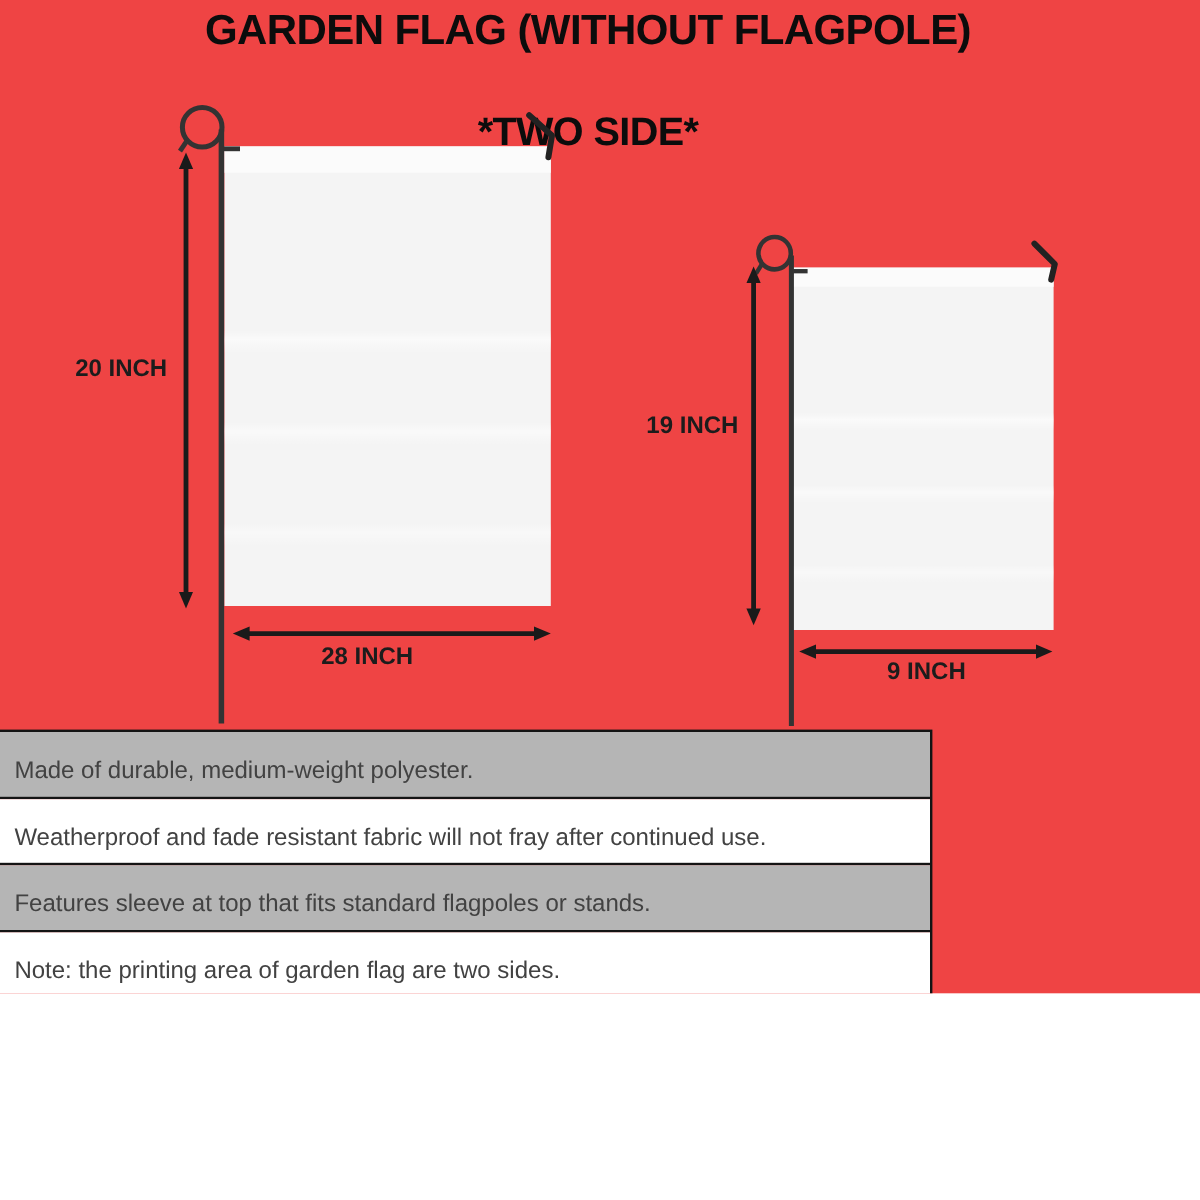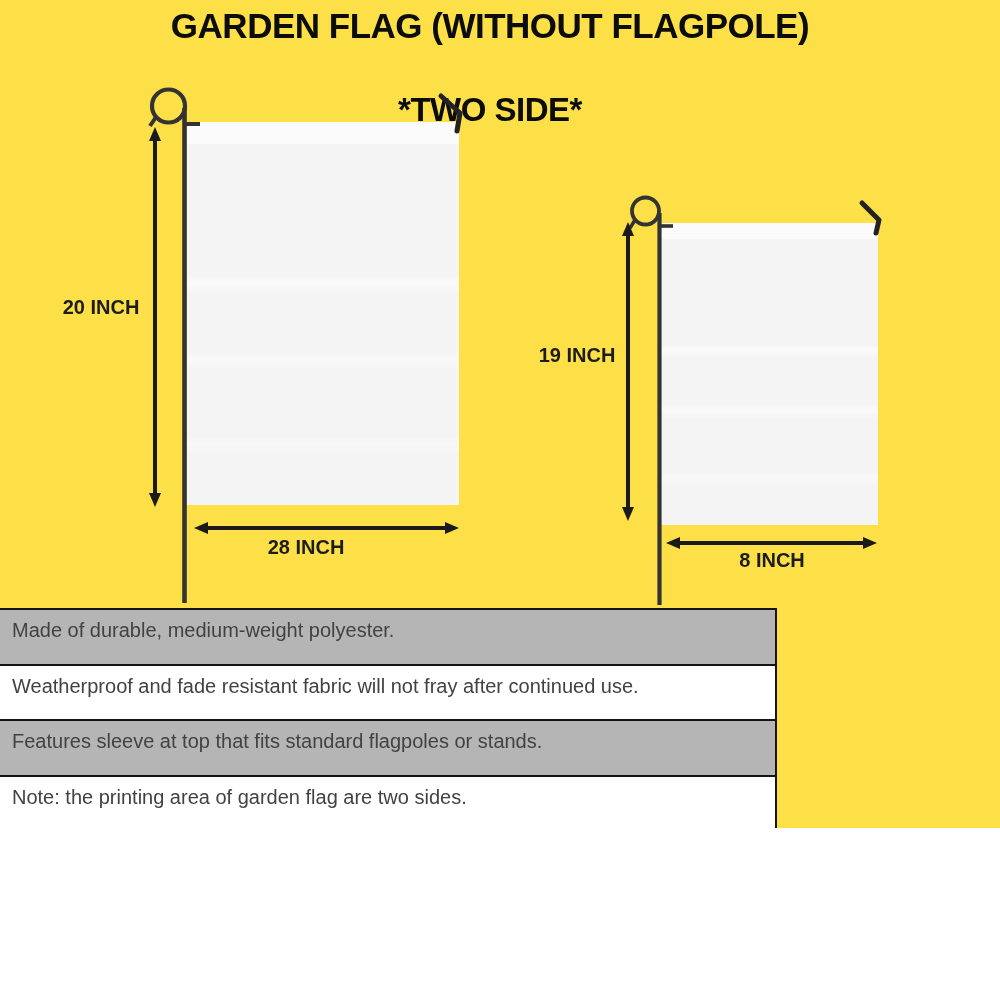--- a/index.html
+++ b/index.html
@@ -9,21 +9,21 @@
     --flag-fill:#f4f4f4;
     --flag-sleeve:#fbfbfb;
     --pole:#333333;
     --arrow:#1a1a1a;
     --feature-text:#424242;
     --title-text:#0c0c0c;
   }
   *{margin:0;padding:0;box-sizing:border-box;}
   html,body{background:#ffffff;}
   .canvas{
-    position:relative;width:1000px;height:828px;background:#fde047;overflow:hidden;
+    position:relative;width:1000px;height:828px;background:#ef4444;overflow:hidden;
     font-family:"Liberation Sans","DejaVu Sans",sans-serif;
   }
   .title-block{position:absolute;left:0;top:6px;width:980px;text-align:center;color:var(--title-text);}
   .title-line1{font-size:35px;font-weight:700;letter-spacing:-0.5px;line-height:1.12;}
   .title-line2{font-size:33px;font-weight:700;letter-spacing:-0.5px;line-height:1.12;margin-top:47px;}
 
   .flag{position:absolute;background-color:var(--flag-fill);
     background-image:linear-gradient(180deg,transparent 40%,rgba(255,255,255,.55) 42%,transparent 45%,transparent 60%,rgba(255,255,255,.5) 62%,transparent 65%,transparent 82%,rgba(255,255,255,.4) 84%,transparent 87%);}
   .flag-large{left:187px;top:122px;width:272px;height:383px;}
   .flag-small{left:660px;top:223px;width:218px;height:302px;}
@@ -36,21 +36,21 @@
   .arrow-line{stroke:var(--arrow);stroke-width:4;}
   .hook{stroke:#222222;stroke-width:5;fill:none;stroke-linecap:round;stroke-linejoin:round;}
 
   .dim-label{position:absolute;width:110px;text-align:center;font-size:20px;font-weight:700;color:#1c1c1c;letter-spacing:0;}
   .label-40{left:46px;top:296px;}
   .label-28{left:251px;top:536px;}
   .label-18{left:522px;top:344px;}
   .label-12{left:717px;top:549px;}
 
   .features{position:absolute;left:-2px;top:608px;width:779px;border:2px solid var(--table-border);}
-  .feature-row{height:55.5px;padding:8px 14px 0 12px;font-size:20px;color:var(--feature-text);
+  .feature-row{height:55.5px;padding:20px 14px 0 12px;font-size:20px;color:var(--feature-text);
     border-bottom:2px solid var(--table-border);background:var(--row-plain);line-height:1.25;}
   .feature-row:last-child{border-bottom:none;}
   .feature-row:nth-child(odd){background:var(--row-shaded);}
 </style>
 </head>
 <body>
 
 <div class="canvas">
 
   <div class="title-block">
@@ -90,21 +90,21 @@
 
     <line class="arrow-line" x1="155" y1="140" x2="155" y2="494" marker-start="url(#ah)" marker-end="url(#ah)"></line>
     <line class="arrow-line" x1="207" y1="528" x2="446" y2="528" marker-start="url(#ah)" marker-end="url(#ah)"></line>
     <line class="arrow-line" x1="628" y1="235" x2="628" y2="508" marker-start="url(#ah)" marker-end="url(#ah)"></line>
     <line class="arrow-line" x1="679" y1="543" x2="864" y2="543" marker-start="url(#ah)" marker-end="url(#ah)"></line>
   </svg>
 
   <div class="dim-label label-40">20 INCH</div>
   <div class="dim-label label-28">28 INCH</div>
   <div class="dim-label label-18">19 INCH</div>
-  <div class="dim-label label-12">8 INCH</div>
+  <div class="dim-label label-12">9 INCH</div>
 
   <div class="features">
     <div class="feature-row">
       <span>Made of durable, medium-weight polyester.</span>
     </div>
     <div class="feature-row">
       <span>Weatherproof and fade resistant fabric will not fray after continued use.</span>
     </div>
     <div class="feature-row">
       <span>Features sleeve at top that fits standard flagpoles or stands.</span>

